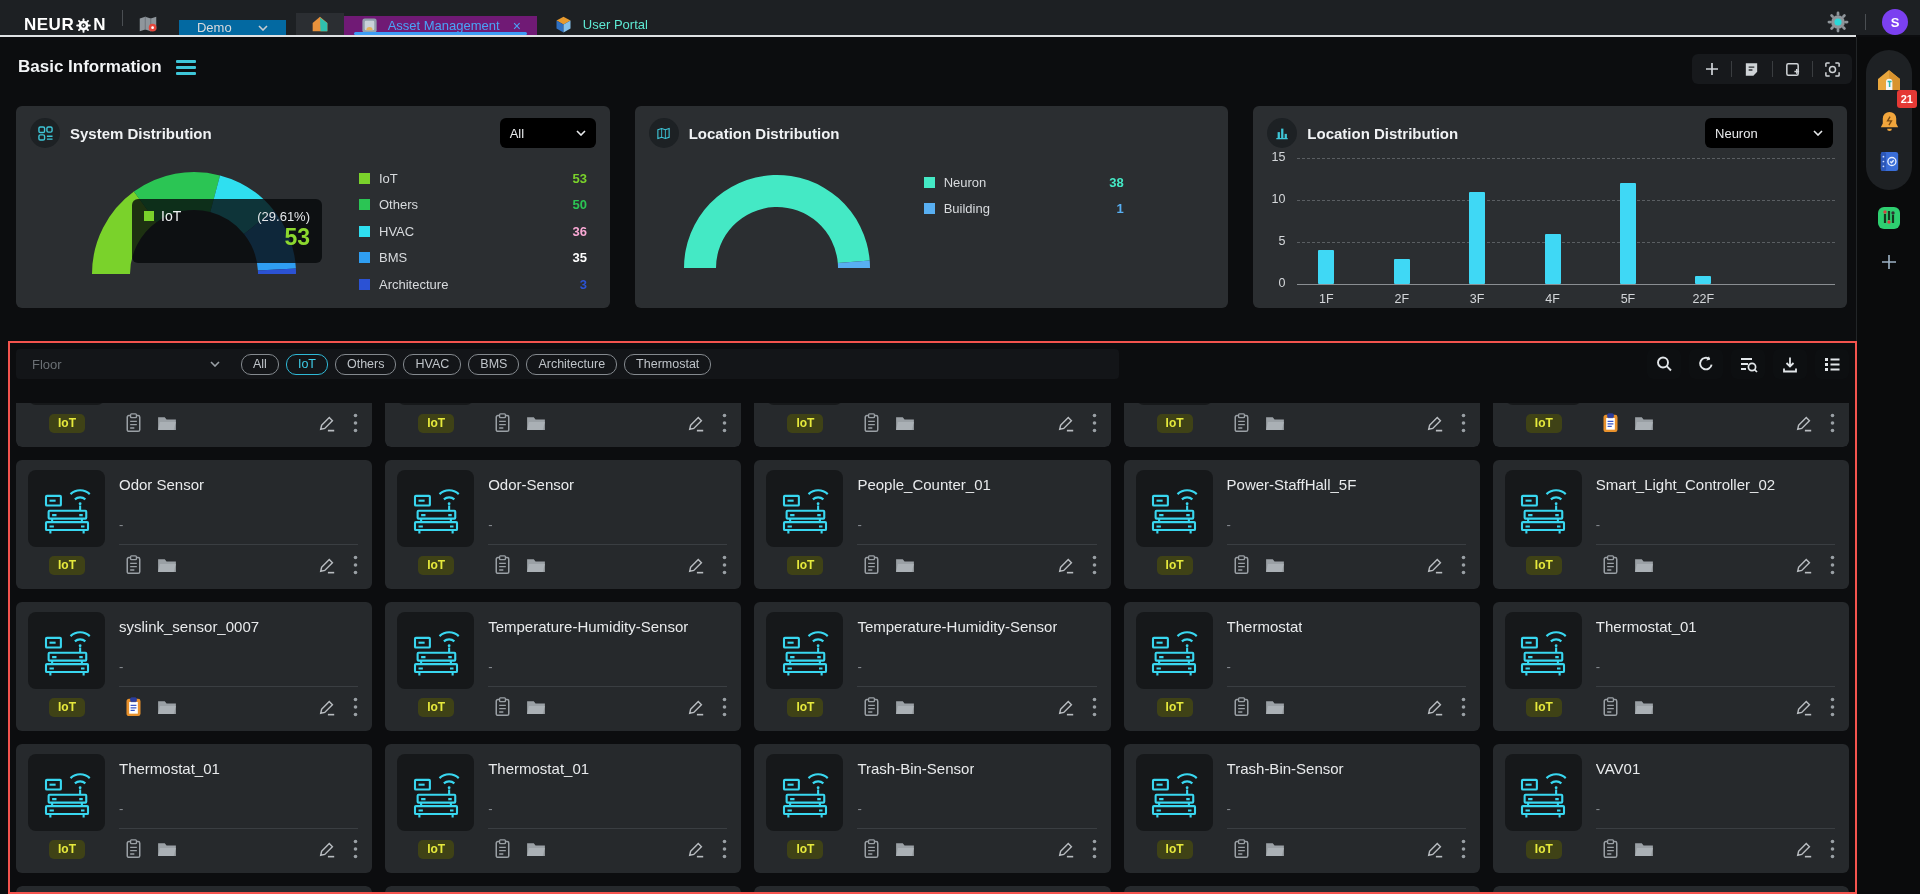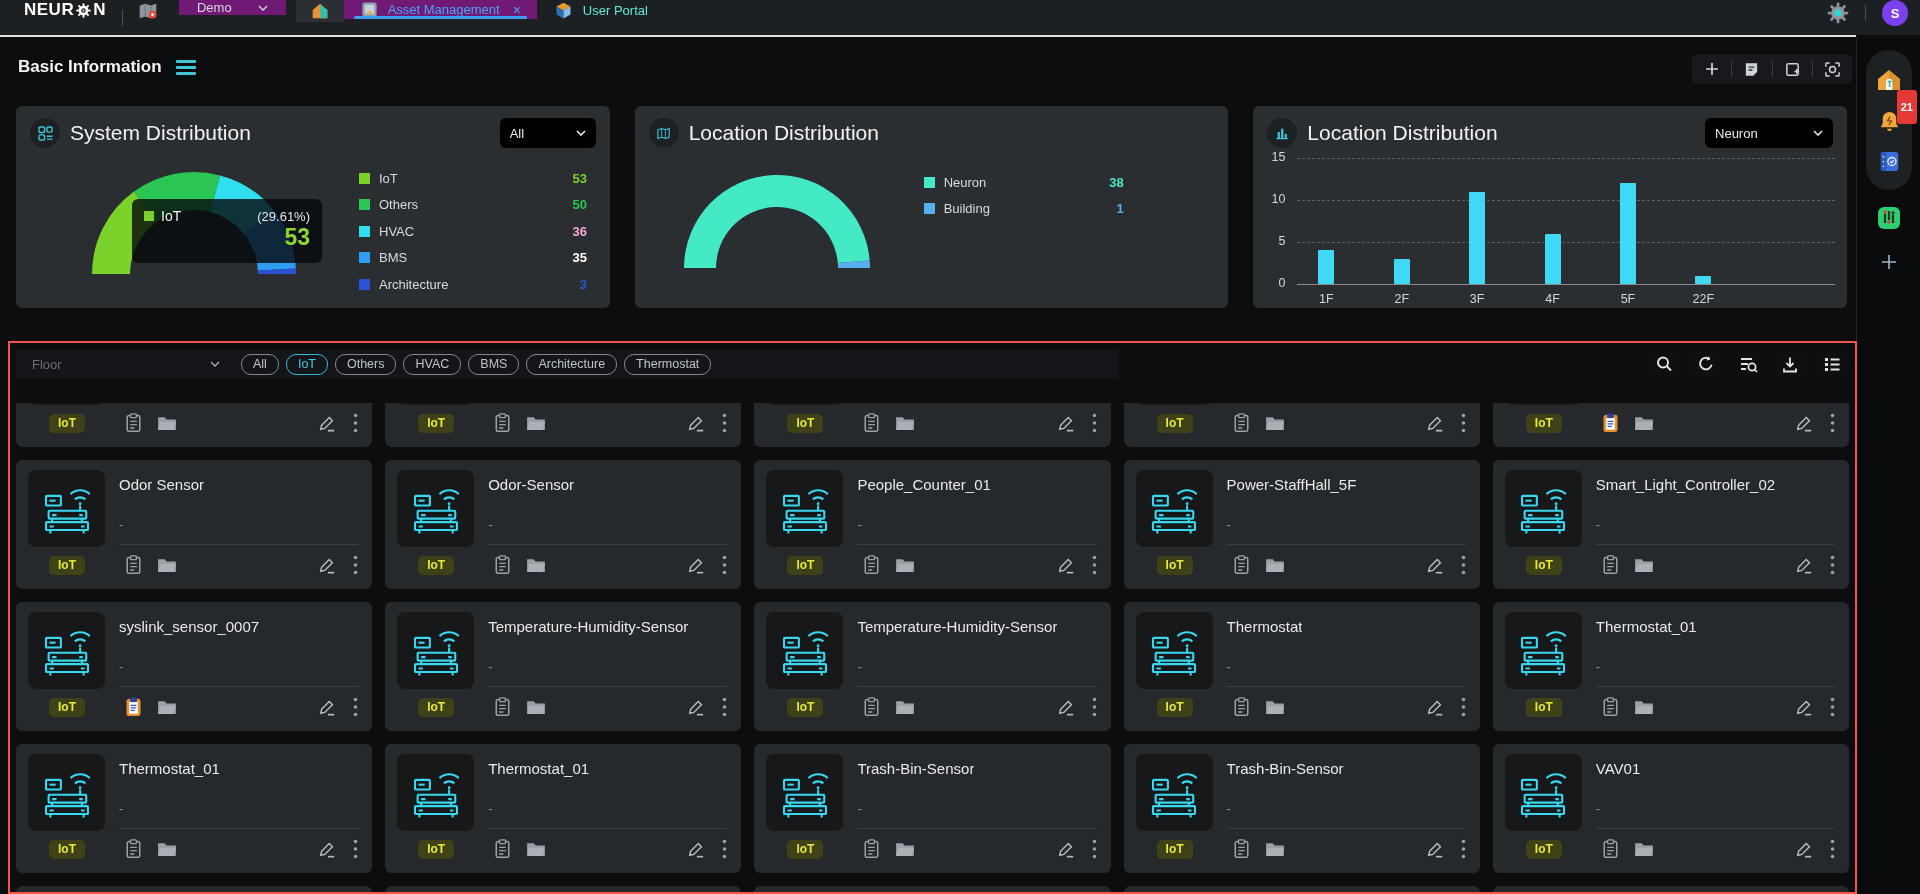--- a/index.html
+++ b/index.html
@@ -1,51 +1,51 @@
 <!DOCTYPE html>
 <html><head>
 <meta charset="utf-8">
 <style>
 *{margin:0;padding:0;box-sizing:border-box}
 html,body{width:1920px;height:894px;overflow:hidden;background:#0c0d0f;font-family:"Liberation Sans",sans-serif;color:#e8eaec}
 svg{display:block}
 
-.topbar{position:absolute;top:0;left:0;width:1920px;height:35px;background:#1d2023;display:flex;align-items:flex-start;z-index:10}
+.topbar{position:absolute;top:0;left:0;width:1920px;height:35px;background:#1d2023;display:flex;align-items:flex-end;z-index:10}
 .logo{display:flex;align-items:center;gap:2px;padding:0 16px 0 24px;font-weight:bold;font-size:17px;letter-spacing:.5px;color:#fff}
 .tb-div{width:1px;height:16px;background:#4a4e52;align-self:center}
 .map-seg{display:flex;align-items:center;padding:0 14px}
-.demo-seg{display:flex;align-items:center;gap:26px;padding:0 18px;background:#701a75;font-size:13px;color:#d8dadc;margin-left:6px}
+.demo-seg{display:flex;align-items:center;gap:26px;padding:0 18px;background:#0369a1;font-size:13px;color:#d8dadc;margin-left:6px}
 .tab-home{width:48px;background:#2b2e32;display:flex;align-items:center;justify-content:center;margin-left:10px}
 .tab{display:flex;align-items:center;gap:9px;padding:0 16px;font-size:13px;color:#5eead4;position:relative}
 .tab.active{background:#701a75;color:#4aa3f8}
 .tab.active .tab-underline{position:absolute;left:10px;right:10px;bottom:0;height:3px;background:#3d9df5;border-radius:2px}
 .tab-close{font-size:14px;color:#4aa3f8;margin-left:4px}
 .tb-right{margin-left:auto;display:flex;align-items:center;gap:16px;padding-right:12px}
 .avatar{width:26px;height:26px;border-radius:50%;background:#7b40f0;color:#fff;font-size:13px;font-weight:bold;display:flex;align-items:center;justify-content:center}
 .topline{position:absolute;top:35px;left:0;width:1856px;height:2px;background:#dfe2e4;z-index:9}
 
 .sidebar{position:absolute;top:37px;right:0;width:64px;height:857px;background:#0a0b0c;border-left:1px solid #222527}
 .sb-pill{position:absolute;top:13px;left:9px;width:46px;height:140px;background:#1e2124;border-radius:23px;display:flex;flex-direction:column;align-items:center;justify-content:space-around;padding:8px 0}
-.sb-badge{position:absolute;top:53px;right:3px;background:#e53935;color:#fff;font-size:11px;font-weight:bold;padding:11px 4px;border-radius:3px;z-index:3}
+.sb-badge{position:absolute;top:53px;right:3px;background:#e53935;color:#fff;font-size:11px;font-weight:bold;padding:3px 4px;border-radius:3px;z-index:3}
 .sb-extra{position:absolute;top:168px;left:0;width:64px;display:flex;flex-direction:column;align-items:center;gap:22px}
 
 .main{position:absolute;top:37px;left:4px;width:1856px;height:857px}
 .page-header{position:absolute;top:20px;left:14px;display:flex;align-items:center;gap:14px}
 .page-title{font-size:17px;font-weight:bold;color:#f2f4f6}
 .hamburger{display:flex;flex-direction:column;gap:3px}
 .hamburger i{display:block;width:20px;height:3px;background:#3ec6d8;border-radius:1px}
 .header-actions{position:absolute;top:17px;right:8px;width:160px;height:30px;background:#17191c;border-radius:6px;display:flex;align-items:center}
 .ha-btn{flex:1;display:flex;align-items:center;justify-content:center;height:100%}
 .ha-sep{width:1px;height:16px;background:#3a3d40}
 
 .dash-row{position:absolute;top:69px;left:12px;width:1831px;height:202px;display:flex;gap:25px}
 .dcard{flex:1;background:#2b2e31;border-radius:6px;position:relative;overflow:hidden}
 .dcard-head{position:absolute;top:12px;left:14px;display:flex;align-items:center;gap:10px}
 .dicon{width:30px;height:30px;border-radius:50%;background:#1d2124;display:flex;align-items:center;justify-content:center}
-.dtitle{font-size:21px;font-weight:normal;color:#f0f2f4}
+.dtitle{font-size:15px;font-weight:bold;color:#f0f2f4}
 .ddrop{position:absolute;right:14px;top:12px;height:30px;background:#000;border-radius:6px;display:flex;align-items:center;justify-content:space-between;padding:0 10px;font-size:13px;color:#e8eaec}
 .ddrop.w1{width:96px}.ddrop.w2{width:128px}
 .legend{position:absolute}
 .lrow{display:flex;align-items:center;height:20px;margin-bottom:6.5px}
 .lsq{width:11px;height:11px;margin-right:9px}
 .llabel{font-size:13px;color:#d8dbde}
 .lval{margin-left:auto;font-size:13px;font-weight:bold}
 .gauge-tip{position:absolute;left:116px;top:93px;width:190px;height:64px;background:rgba(6,9,11,.8);border-radius:6px;padding:9px 12px 6px;z-index:3}
 .tip-r1{display:flex;align-items:center;gap:7px}
 .tip-sq{width:10px;height:10px;background:#7ad22b}

